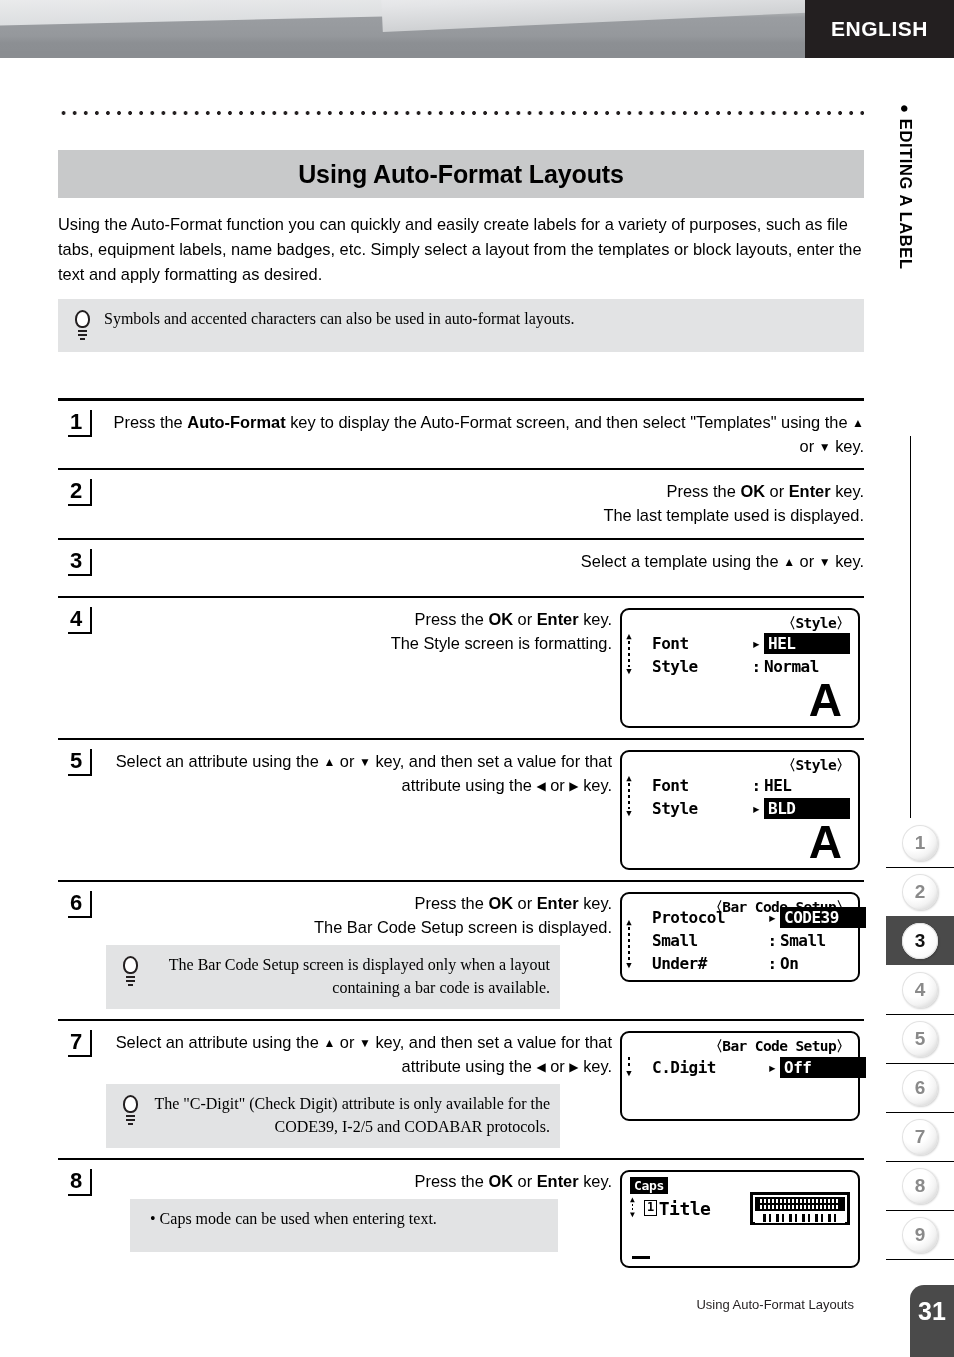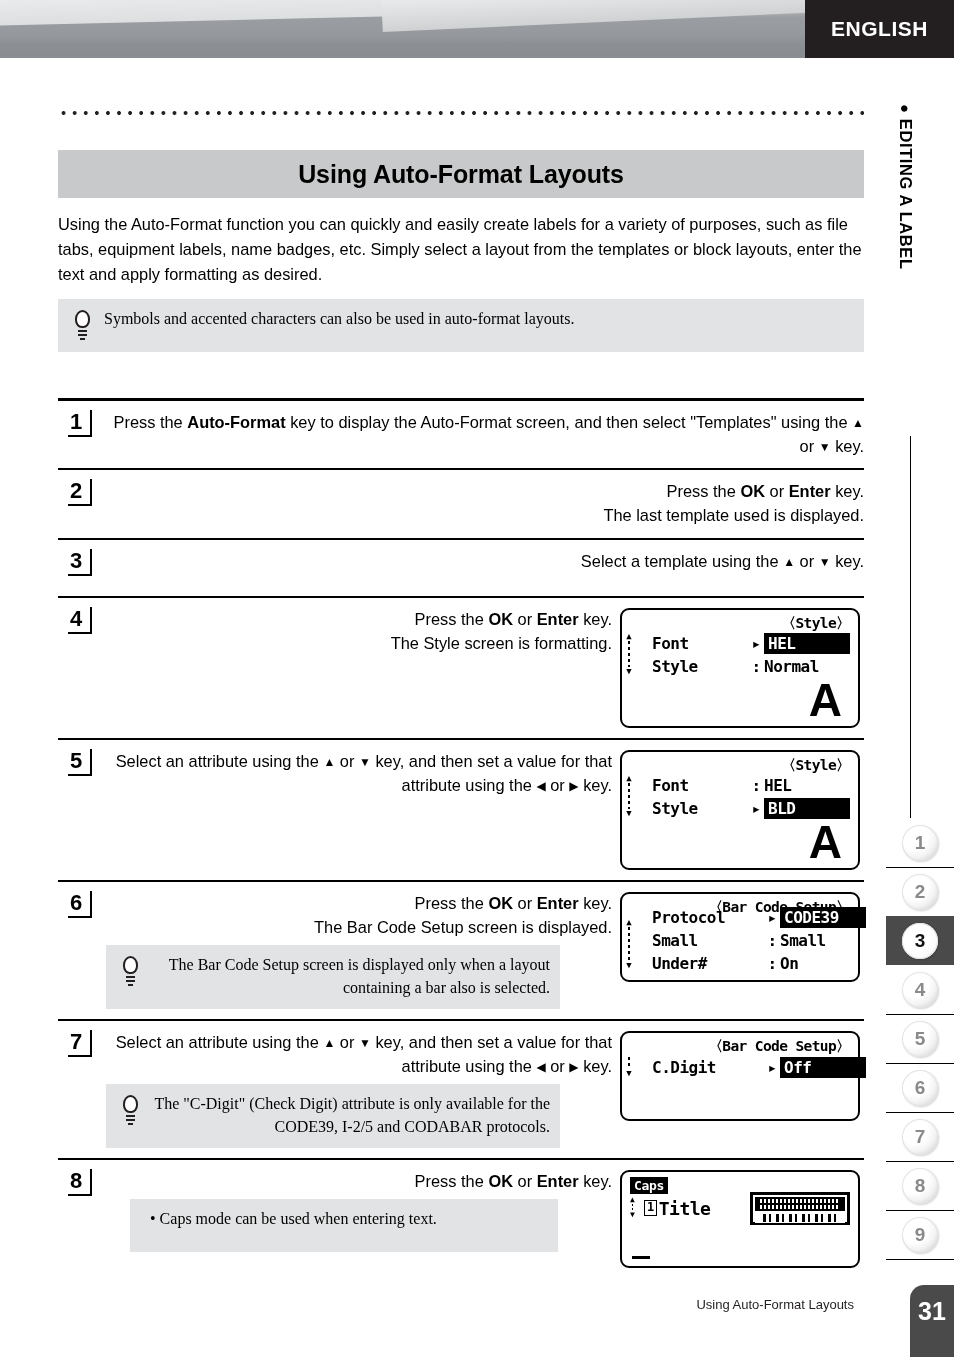--- a/index.html
+++ b/index.html
@@ -432,21 +432,21 @@
       <div class="step-body">
         <div class="step-text"><span>Press the </span><b>OK</b><span> or </span><b>Enter</b><span> key.</span><br><span>The Bar Code Setup screen is displayed.</span></div>
         <div class="step-tip">
           <div class="tipbox">
             <div class="bulb">
               <div class="glass"></div>
                 <div class="base1"></div>
                 <div class="base2"></div>
                 <div class="base3"></div>
             </div>
-            <div class="tip-text">The Bar Code Setup screen is displayed only when a layout containing a bar also is selected.</div>
+            <div class="tip-text">The Bar Code Setup screen is displayed only when a layout containing a bar code is available.</div>
           </div>
         </div>
       </div>
       <div class="step-lcd">
         <div class="lcd lcd-h90">
           <div class="lcd-title">〈Bar Code Setup〉</div>
           <div class="lcd-scroll tight" style="top:24px">
             <span>▲</span>
               <span class="dashes" style="height:34px"></span>
               <span>▼</span>

